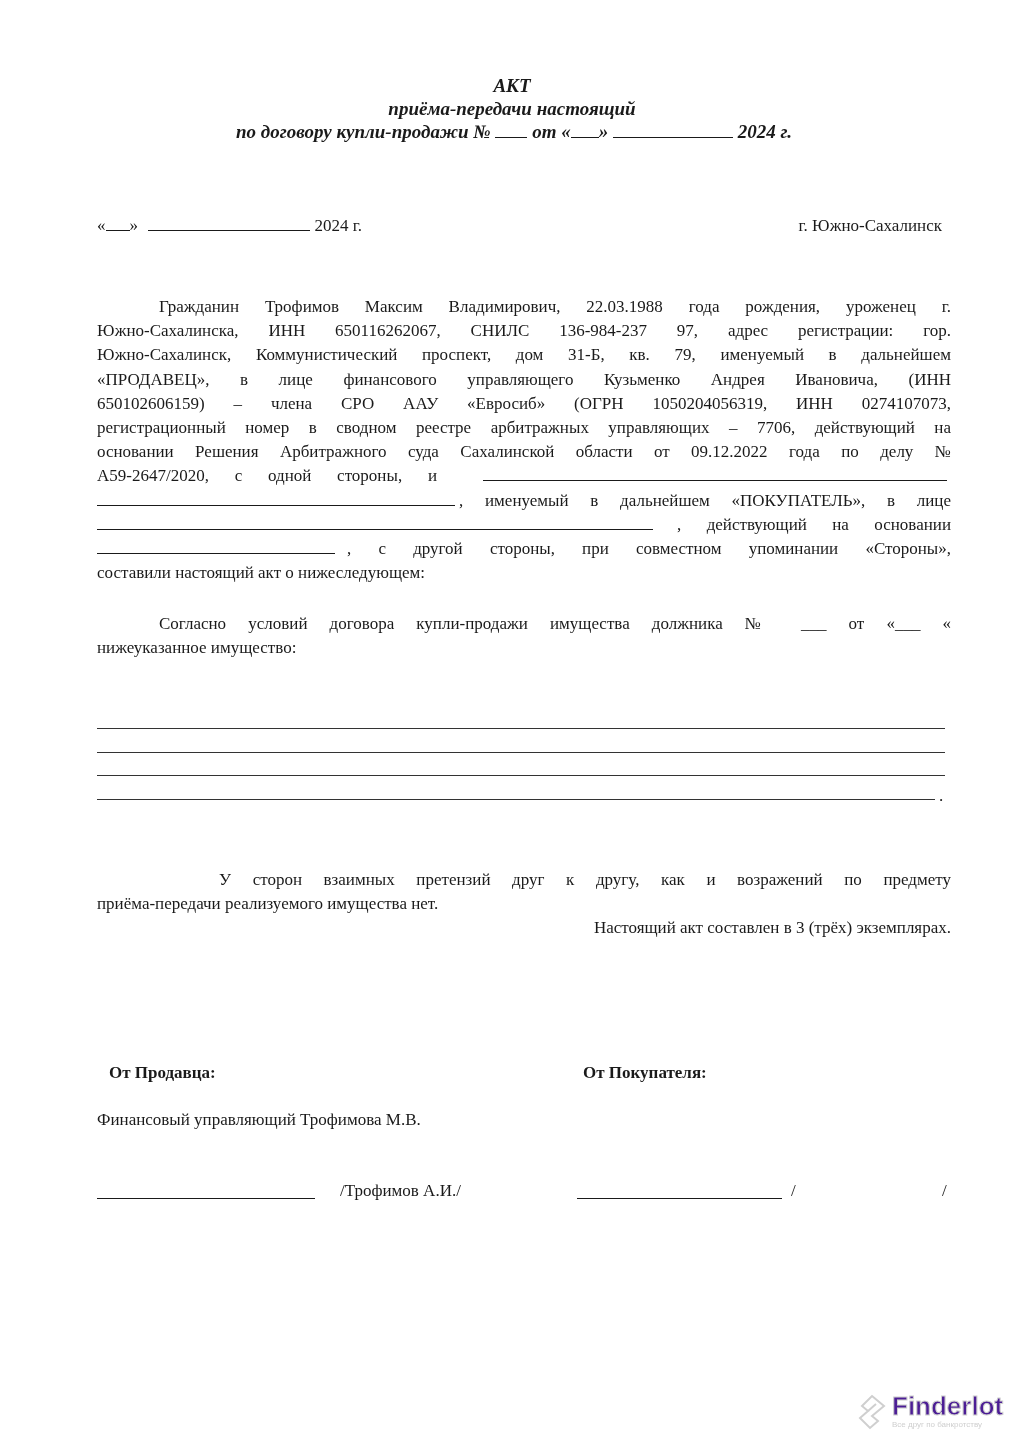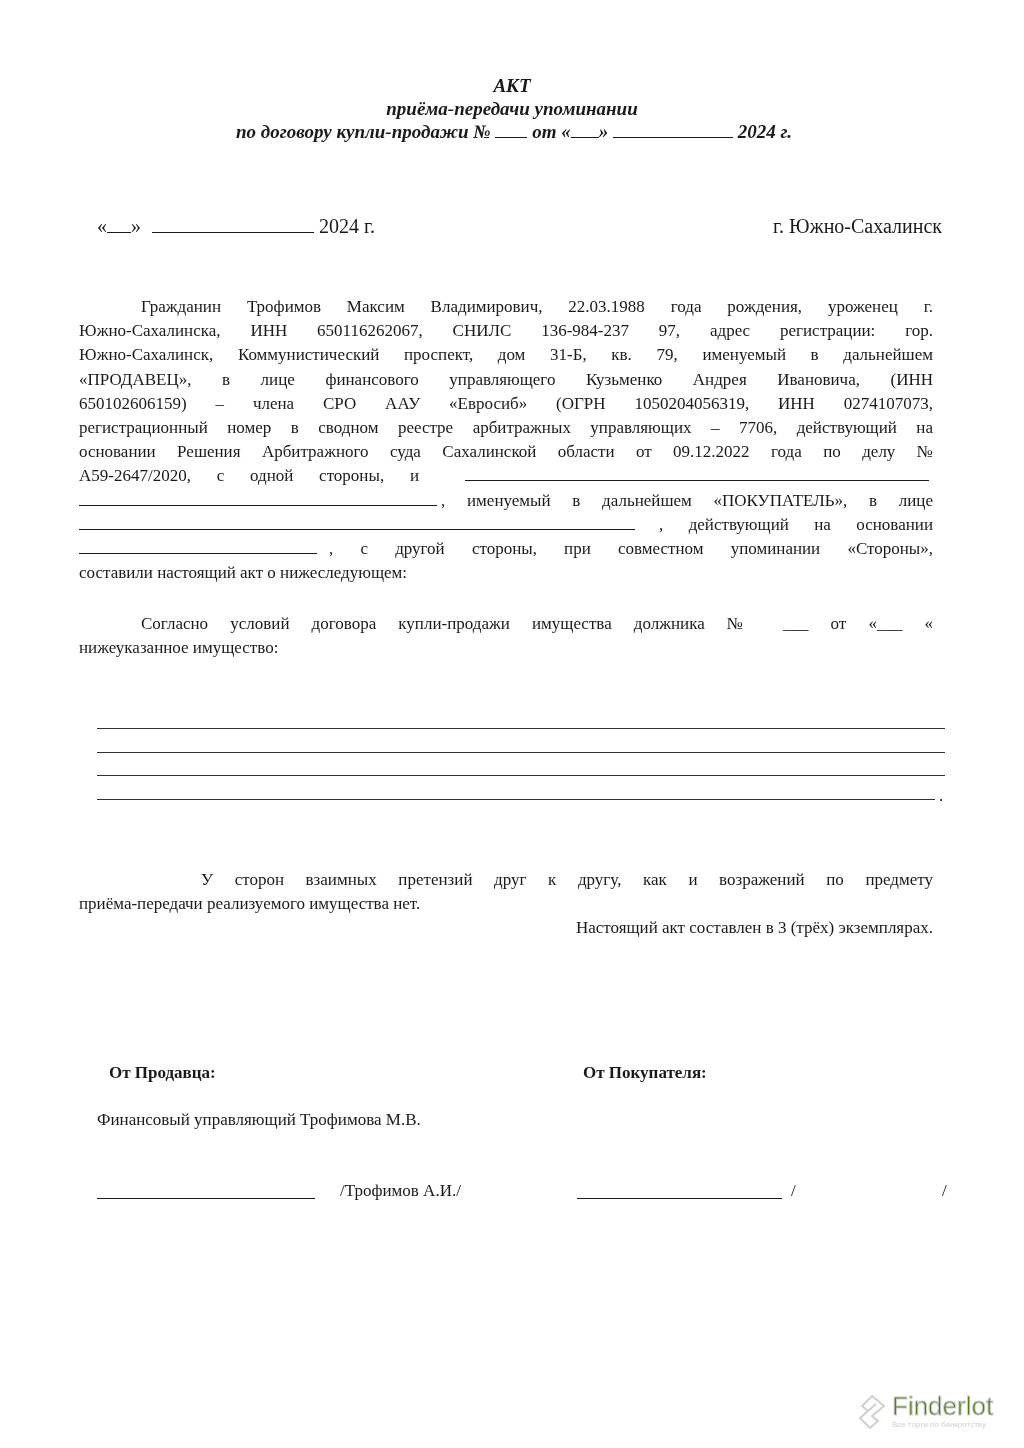--- a/index.html
+++ b/index.html
@@ -11,25 +11,25 @@
     .title-block {
       position: absolute; left: 0; top: 74px; width: 1024px;
       text-align: center; font-weight: bold; font-style: italic;
       font-size: 19px; line-height: 23px;
     }
     .title-block .line { display: block; }
     .title-block .l3 { padding-left: 4px; }
     .blank { display: inline-block; border-bottom: 1.5px solid #1a1a1a; height: 16px; vertical-align: baseline; }
     .place-row {
       position: absolute; left: 97px; top: 216px; width: 845px;
-      font-size: 20px; line-height: 20px;
+      font-size: 17px; line-height: 20px;
     }
     .place-row .right { position: absolute; right: 0; top: 0; }
     .para {
-      position: absolute; left: 79px; width: 854px;
+      position: absolute; left: 97px; width: 854px;
       font-size: 17px; line-height: 24.2px; text-align: justify;
     }
     .para .ind { display: inline-block; width: 62px; }
     .p1 { top: 295px; }
     .row { display: flex; justify-content: space-between; align-items: baseline; white-space: nowrap; }
     .fill-line { flex: 1; border-bottom: 1.3px solid #1a1a1a; height: 16px; margin: 0 4px; }
     .p2 { top: 612px; }
     .goods {
       position: absolute; left: 97px; top: 710px; width: 848px;
     }
@@ -51,32 +51,32 @@
     .sl2 { left: 577px; top: 1198px; width: 205px; }
     .sig-text { position: absolute; top: 1181px; font-size: 17px; }
     .st1 { left: 340px; }
     .st2 { left: 791px; }
     .st3 { left: 942px; }
     .watermark {
       position: absolute; left: 858px; top: 1392px; width: 160px; height: 44px;
       color: #d0d0d0; font-family: "Liberation Sans", sans-serif;
     }
     .watermark .wm-icon { position: absolute; left: 0; top: 2px; width: 28px; height: 36px; }
-    .watermark .wm-name { position: absolute; left: 34px; top: 0; font-size: 26px; line-height: 28px; font-weight: normal;
-      color: #4d7c0f; -webkit-text-stroke: 1px #cfcfcf; }
+    .watermark .wm-name { position: absolute; left: 34px; top: 0; font-size: 26px; line-height: 28px; font-weight: bold;
+      color: #4c1d95; -webkit-text-stroke: 1px #cfcfcf; }
     .watermark .wm-sub { position: absolute; left: 34px; top: 28px; font-size: 8px; color: #cfcfcf; white-space: nowrap; }
   </style>
 </head>
 <body>
 
 <div class="page">
 
   <div class="title-block">
     <span class="line">АКТ</span>
-    <span class="line">приёма-передачи упоминании</span>
+    <span class="line">приёма-передачи настоящий</span>
     <span class="line l3">
       <span>по договору купли-продажи №</span>
       <span class="blank" style="width:32px"></span>
       <span>от «</span><span class="blank" style="width:28px"></span><span>»</span>
       <span class="blank" style="width:120px"></span>
       <span>2024 г.</span>
     </span>
   </div>
 
   <div class="place-row">
@@ -171,16 +171,16 @@
   <div class="sig-line sl2"></div>
   <div class="sig-text st2">/</div>
   <div class="sig-text st3">/</div>
 
   <div class="watermark">
     <svg class="wm-icon" viewBox="0 0 28 36">
       <path d="M14 2 L26 12 L14 22 L20 27 L12 34 L2 24 L10 17 L4 12 Z" fill="none" stroke="#cfcfcf" stroke-width="2"></path>
       <path d="M10 17 L18 10" stroke="#cfcfcf" stroke-width="2"></path>
     </svg>
     <span class="wm-name">Finderlot</span>
-    <span class="wm-sub">Все торги по банкротству</span>
+    <span class="wm-sub">Все друг по банкротству</span>
   </div>
 
 </div>
 
 </body></html>

